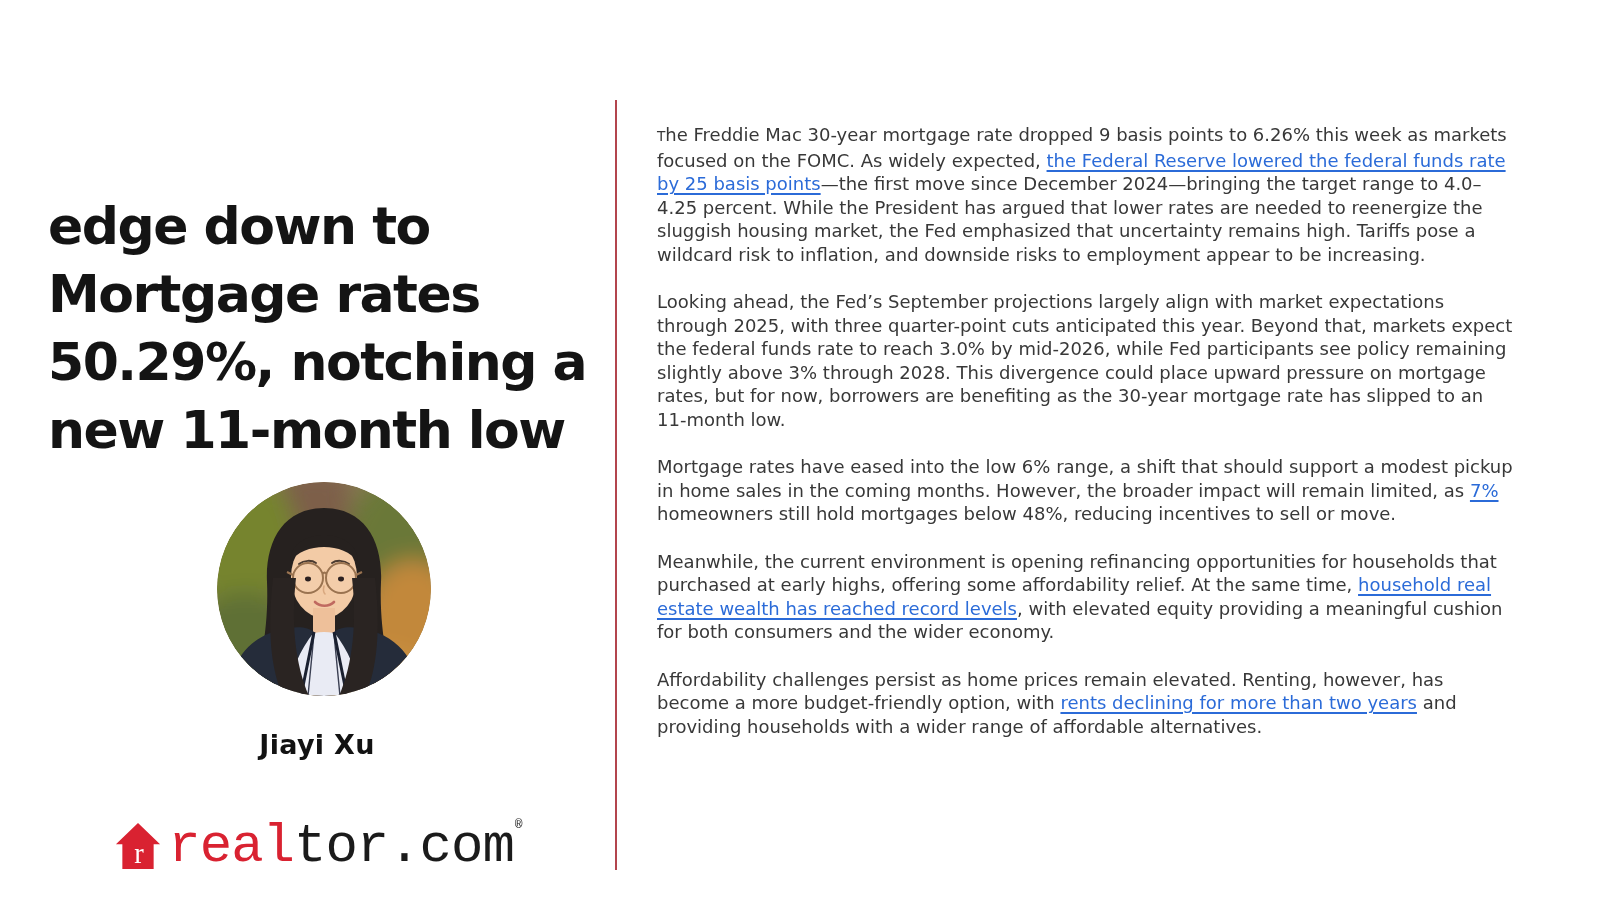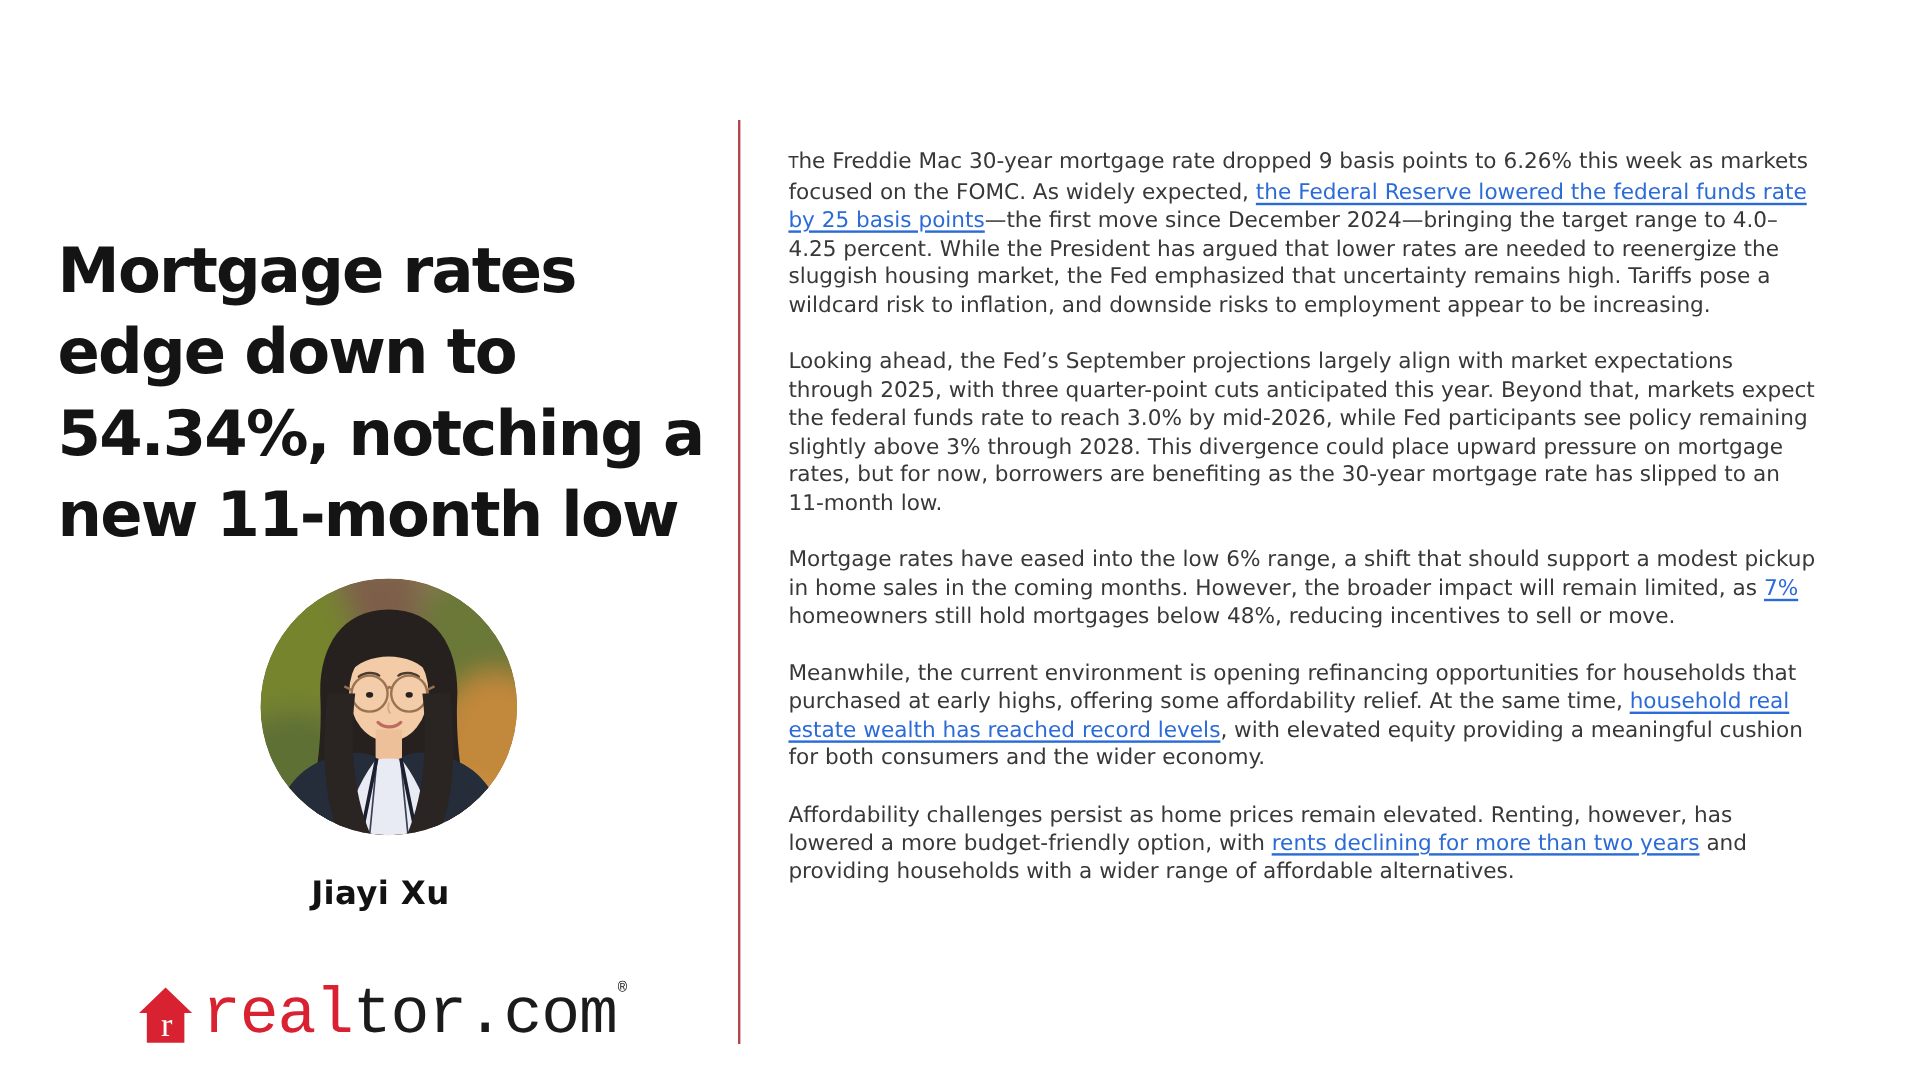--- a/index.html
+++ b/index.html
@@ -70,23 +70,23 @@
     cursor:pointer;
   }
   .small-cap{font-size:0.76em;}
 </style>
 </head>
 <body>
 
 <div class="canvas">
 
   <h1 class="headline">
+      <span class="hline">edge down to</span>
       <span class="hline">Mortgage rates</span>
-      <span class="hline">edge down to</span>
-      <span class="hline">54.34%, notching a</span>
+      <span class="hline">50.29%, notching a</span>
       <span class="hline">new 11-month low</span>
     </h1>
 
   <div class="photo">
     <svg width="214" height="214" viewBox="0 0 214 214">
       <defs>
         <clipPath id="pc">
             <circle cx="107" cy="107" r="107"></circle>
           </clipPath>
         <filter id="bgblur" x="-40%" y="-40%" width="180%" height="180%">
@@ -151,16 +151,16 @@
     <span class="logo-word"><span class="logo-real">real</span><span class="logo-tor">tor.com</span><span class="logo-reg">®</span></span>
   </div>
 
   <div class="divider"></div>
 
   <section class="article">
       <p class="para"><span class="small-cap">T</span><span class="">he Freddie Mac 30-year mortgage rate dropped 9 basis points to 6.26% this week as markets focused on the FOMC. As widely expected, </span><a href="#" class="inline-link">the Federal Reserve lowered the federal funds rate by 25 basis points</a><span class="">—the first move since December 2024—bringing the target range to 4.0–4.25 percent. While the President has argued that lower rates are needed to reenergize the sluggish housing market, the Fed emphasized that uncertainty remains high. Tariffs pose a wildcard risk to inflation, and downside risks to employment appear to be increasing.</span></p>
       <p class="para"><span class="">Looking ahead, the Fed’s September projections largely align with market expectations through 2025, with three quarter-point cuts anticipated this year. Beyond that, markets expect the federal funds rate to reach 3.0% by mid-2026, while Fed participants see policy remaining slightly above 3% through 2028. This divergence could place upward pressure on mortgage rates, but for now, borrowers are benefiting as the 30-year mortgage rate has slipped to an 11-month low.</span></p>
       <p class="para"><span class="">Mortgage rates have eased into the low 6% range, a shift that should support a modest pickup in home sales in the coming months. However, the broader impact will remain limited, as </span><a href="#" class="inline-link">7%</a><span class=""> homeowners still hold mortgages below 48%, reducing incentives to sell or move.</span></p>
       <p class="para"><span class="">Meanwhile, the current environment is opening refinancing opportunities for households that purchased at early highs, offering some affordability relief. At the same time, </span><a href="#" class="inline-link">household real estate wealth has reached record levels</a><span class="">, with elevated equity providing a meaningful cushion for both consumers and the wider economy.</span></p>
-      <p class="para"><span class="">Affordability challenges persist as home prices remain elevated. Renting, however, has lowered a more budget-friendly option, with </span><a href="#" class="inline-link">rents declining for more than two years</a><span class=""> and providing households with a wider range of affordable alternatives.</span></p>
+      <p class="para"><span class="">Affordability challenges persist as home prices remain elevated. Renting, however, has become a more budget-friendly option, with </span><a href="#" class="inline-link">rents declining for more than two years</a><span class=""> and providing households with a wider range of affordable alternatives.</span></p>
     </section>
 
 </div>
 
 </body></html>

